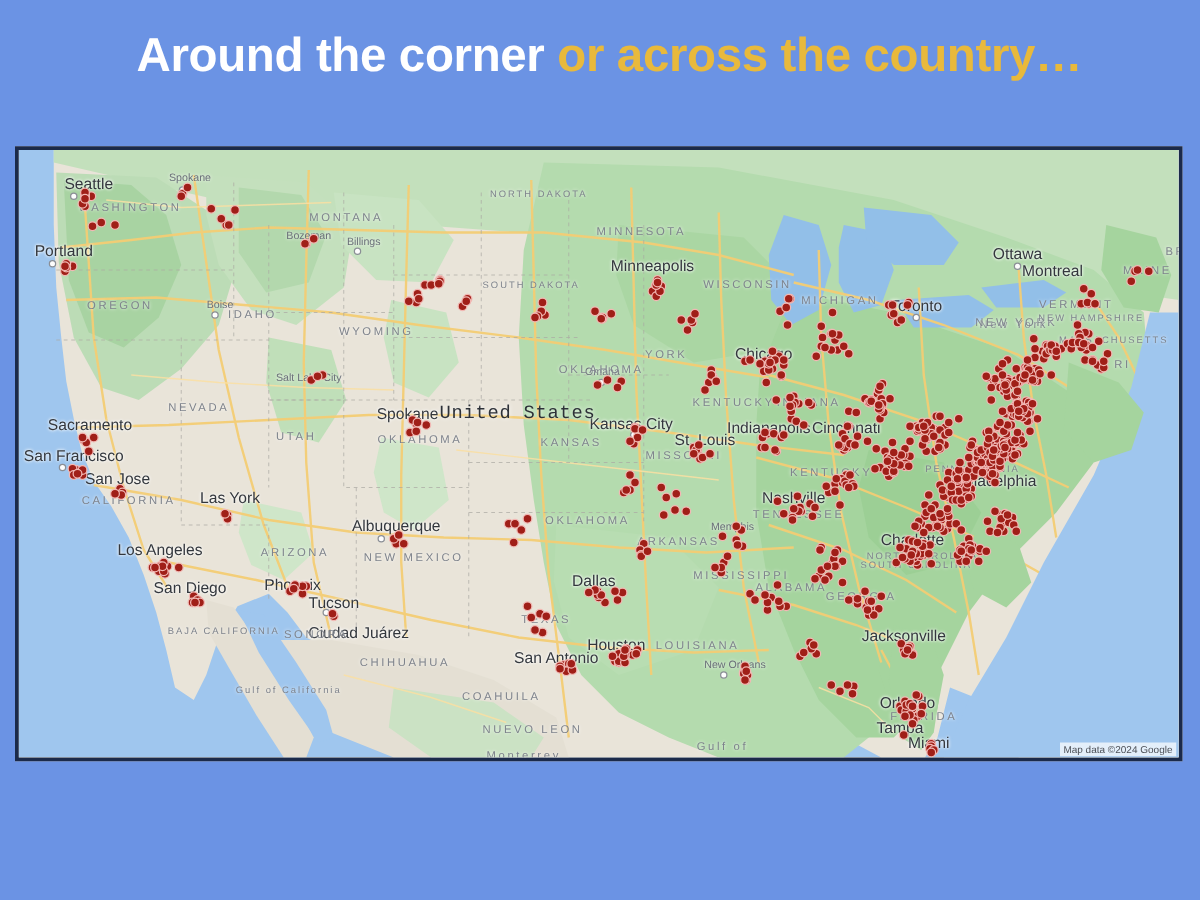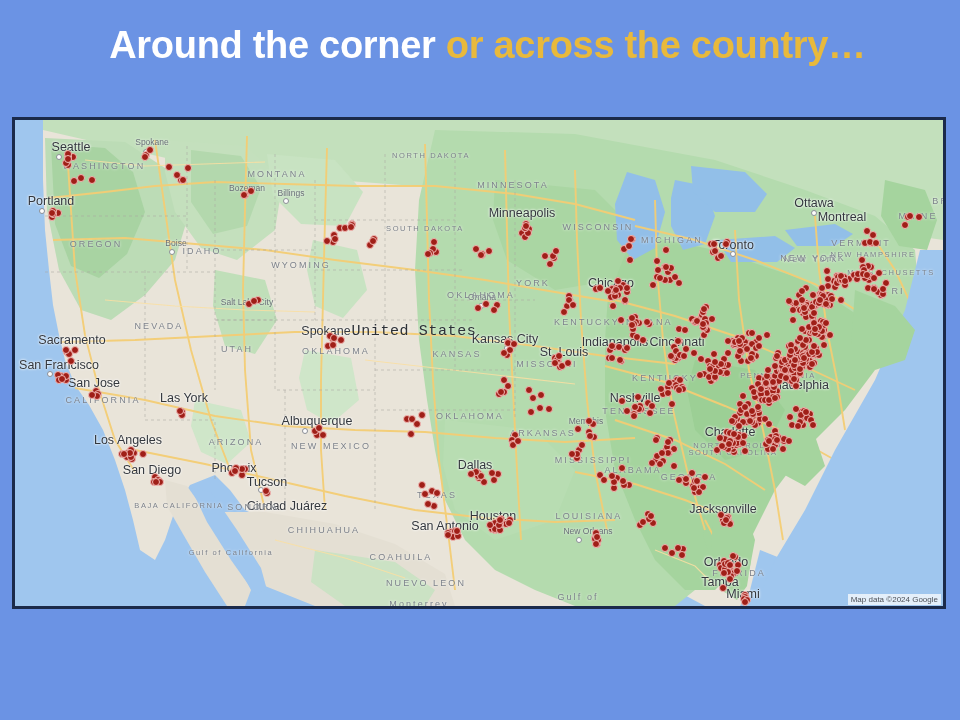--- a/index.html
+++ b/index.html
@@ -349,21 +349,21 @@
           <div class="lbl lbl-state" style="left: 583px; top: 107px;">WISCONSIN</div>
           <div class="lbl lbl-state" style="left: 657px; top: 120px;">MICHIGAN</div>
           <div class="lbl lbl-state" style="left: 572px; top: 202px;">KENTUCKY</div>
           <div class="lbl lbl-state" style="left: 632px; top: 202px;">INDIANA</div>
           <div class="lbl lbl-state" style="left: 532px; top: 244px;">MISSOURI</div>
           <div class="lbl lbl-state" style="left: 650px; top: 258px;">KENTUCKY</div>
           <div class="lbl lbl-state" style="left: 624px; top: 291px;">TENNESSEE</div>
           <div class="lbl lbl-state" style="left: 528px; top: 313px;">ARKANSAS</div>
           <div class="lbl lbl-state" style="left: 455px; top: 296px;">OKLAHOMA</div>
           <div class="lbl lbl-state" style="left: 422px; top: 375px;">TEXAS</div>
-          <div class="lbl lbl-state" style="left: 574px; top: 396px; text-align: center;">LOUISIANA</div>
+          <div class="lbl lbl-state" style="left: 543px; top: 396px; text-align: center;">LOUISIANA</div>
           <div class="lbl lbl-state" style="left: 578px; top: 340px;">MISSISSIPPI</div>
           <div class="lbl lbl-state" style="left: 618px; top: 350px;">ALABAMA</div>
           <div class="lbl lbl-state" style="left: 674px; top: 357px;">GEORGIA</div>
           <div class="lbl lbl-state" style="left: 724px; top: 453px;">FLORIDA</div>
           <div class="lbl lbl-state sm" style="left: 723px; top: 325px;">NORTH CAROLINA</div>
           <div class="lbl lbl-state sm" style="left: 718px; top: 332px;">SOUTH CAROLINA</div>
           <div class="lbl lbl-state sm" style="left: 763px; top: 255px;">PENNSYLVANIA</div>
           <div class="lbl lbl-state" style="left: 798px; top: 138px;">NEW YORK</div>
           <div class="lbl lbl-state" style="left: 846px; top: 123px;">VERMONT</div>
           <div class="lbl lbl-state sm" style="left: 858px; top: 134px;">NEW HAMPSHIRE</div>

